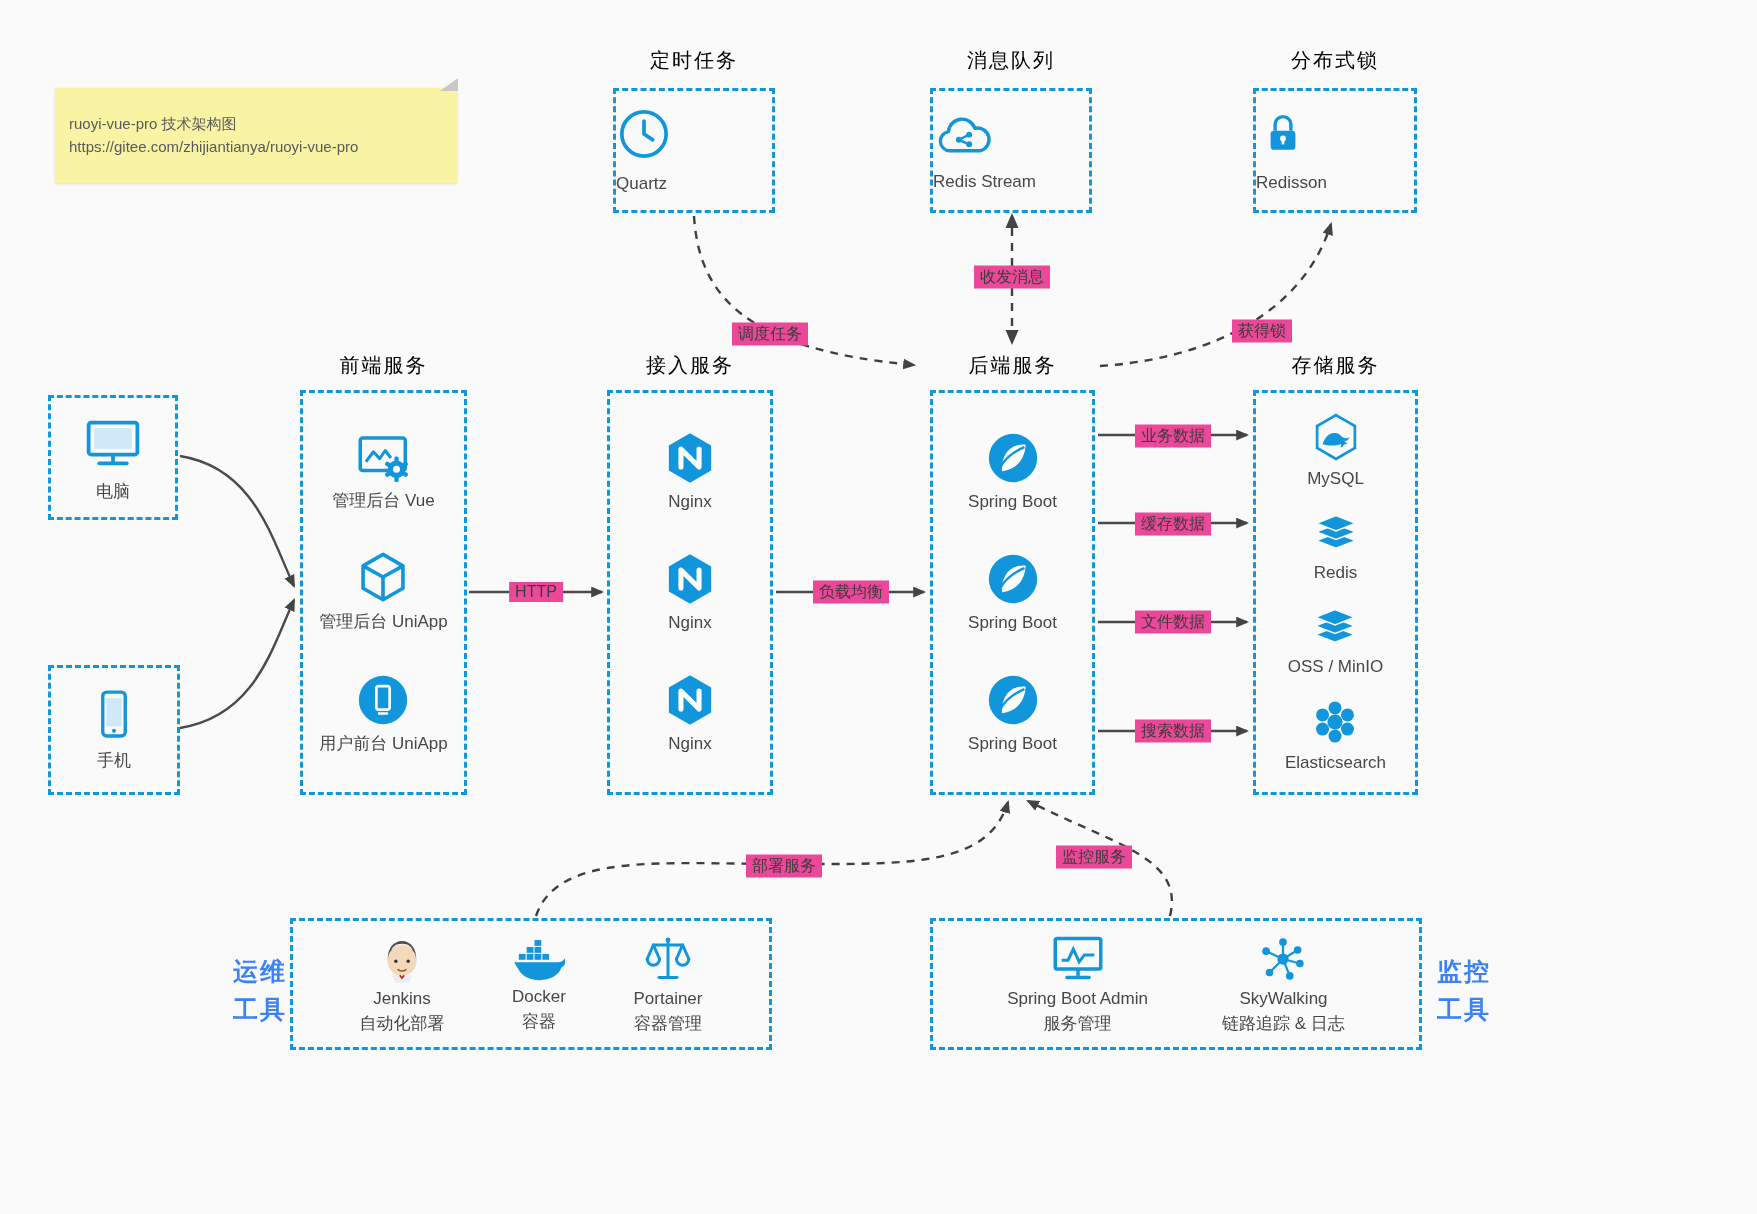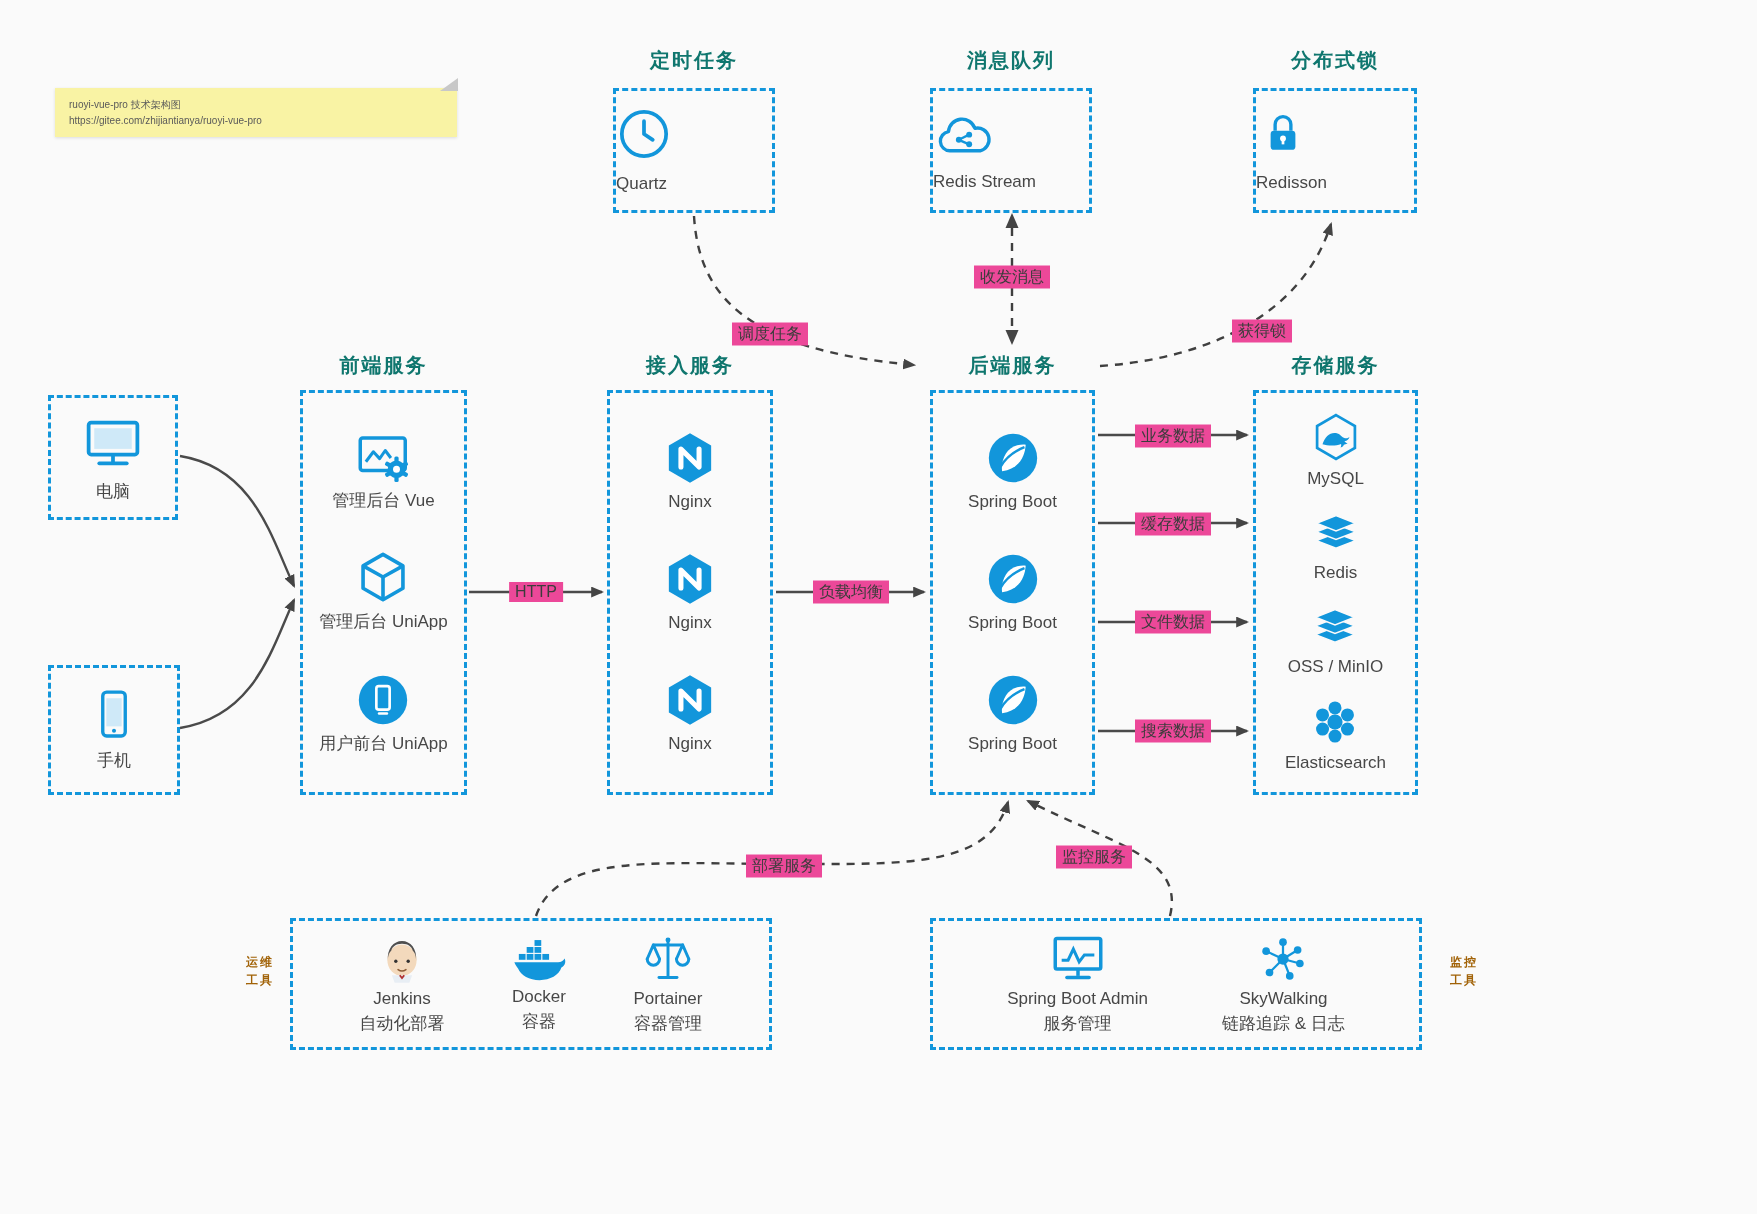--- a/index.html
+++ b/index.html
@@ -1,31 +1,31 @@
 <!DOCTYPE html>
 <html><head>
 <meta charset="utf-8">
 <style>
   *{box-sizing:border-box;margin:0;padding:0}
   html,body{background:#fafafa}
   body{font-family:"Liberation Sans","DejaVu Sans",sans-serif;color:#454545}
   .stage{position:relative;width:1757px;height:1214px;background:#fafafa;overflow:hidden}
   .dash-box{position:absolute;border:3px dashed #1296db}
-  .group-title{position:absolute;color:#0f766e;font-size:20px;font-weight:700;text-align:center;letter-spacing:2px}
-  .side-title{position:absolute;color:#a16207;font-size:12px;font-weight:700;line-height:1.5;text-align:center;letter-spacing:2px}
+  .group-title{position:absolute;color:#000000;font-size:20px;font-weight:400;text-align:center;letter-spacing:2px}
+  .side-title{position:absolute;color:#3b82f6;font-size:25px;font-weight:700;line-height:1.5;text-align:center;letter-spacing:2px}
   .top-box{display:flex;flex-direction:column;justify-content:center;gap:11px}
   .col-box{display:flex;flex-direction:column;align-items:center;justify-content:space-evenly}
   .col-item{display:flex;flex-direction:column;align-items:center;gap:4px}
   .client-box{display:flex;flex-direction:column;align-items:center;justify-content:center;gap:9px}
   .row-box{display:flex;align-items:center;justify-content:space-evenly}
   .row-item{display:flex;flex-direction:column;align-items:center;gap:2px;text-align:center}
   .item-label{font-size:17px;color:#474747;line-height:1.35;white-space:nowrap}
   .wires{position:absolute;left:0;top:0;pointer-events:none}
   .edge-label{position:absolute;transform:translate(-50%,-50%);background:#ec4899;padding:1px 6px;font-size:16px;color:#3c3c3c;white-space:nowrap}
-  .note{position:absolute;left:55px;top:88px;width:402px;background:#f9f3a4;padding:9px 14px;font-size:10px;line-height:1.55;color:#5a5a5a;box-shadow:0 1px 3px rgba(0,0,0,.12)}
+  .note{position:absolute;left:55px;top:88px;width:402px;background:#f9f3a4;padding:24px 14px;font-size:15px;line-height:1.55;color:#5a5a5a;box-shadow:0 1px 3px rgba(0,0,0,.12)}
   .note-fold{position:absolute;right:-1px;top:-10px;width:0;height:0;border-left:18px solid transparent;border-bottom:13px solid #c8c8c8}
   svg{display:block}
 </style>
 </head>
 <body>
 
 <div class="stage">
 
   <div class="note">
     <div class="note-fold"></div>

